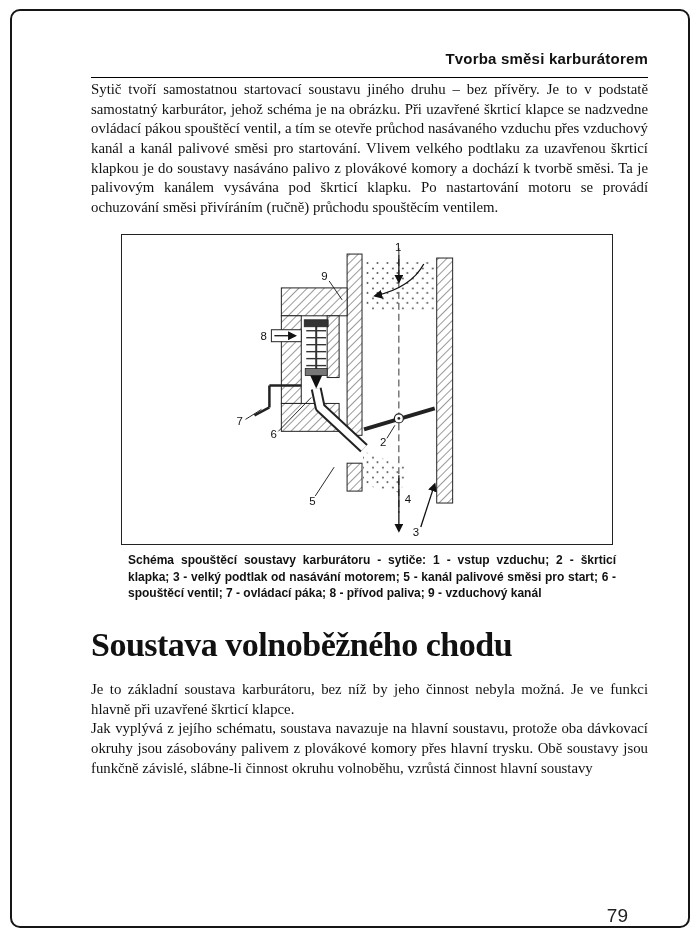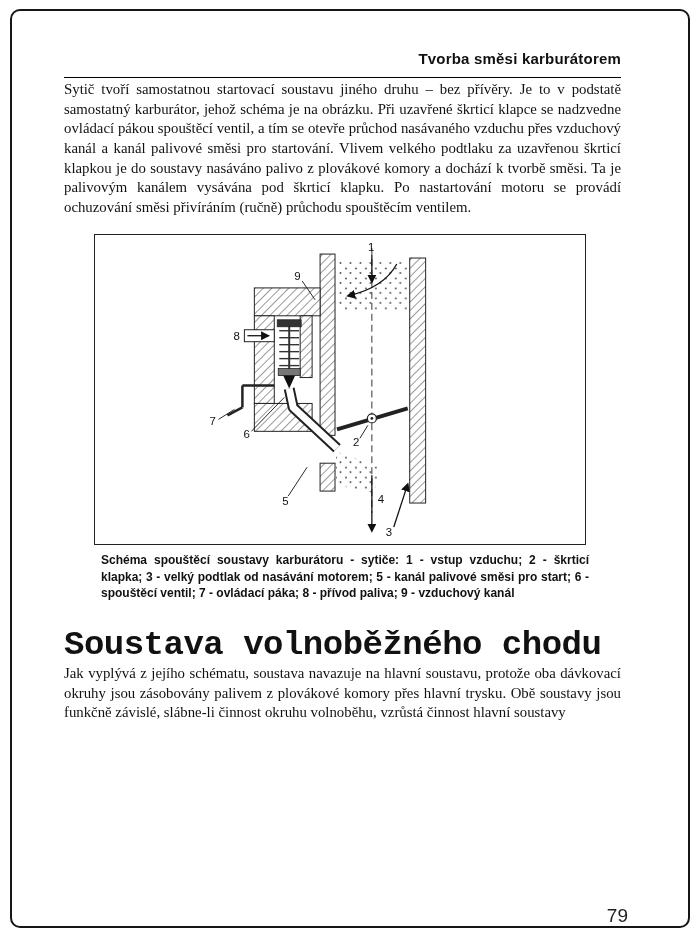--- a/index.html
+++ b/index.html
@@ -9,21 +9,21 @@
     background:#ffffff;
     color:#111;
     font-family:"Liberation Serif", serif;
     overflow:hidden;
   }
   .page-frame {
     position:absolute; inset:9px 10px 10px 10px;
     border:2px solid #161616; border-radius:10px;
     pointer-events:none;
   }
-  .content { position:absolute; left:64px; top:50px; width:557px; }
+  .content { position:absolute; left:91px; top:50px; width:557px; }
 
   .header-row {
     text-align:right;
     font-family:"Liberation Sans", sans-serif;
     font-weight:bold; font-size:15px; letter-spacing:.2px;
     padding-bottom:10px;
     border-bottom:1.5px solid #000;
   }
 
   .section-title {
@@ -45,21 +45,21 @@
   }
   .figure-frame svg { display:block; width:100%; height:100%; }
   .figure-caption {
     margin:7px 16px 0 37px; width:488px;
     font-family:"Liberation Sans", sans-serif;
     font-weight:bold; 
     font-size:12px; line-height:1.4; text-align:justify;
   }
 
   .big-title {
-    font-family:Liberation Mono, monospace;
+    font-family:Liberation Serif, serif;
     font-weight:bold; font-size:34px; letter-spacing:-0.5px;
     margin-top:24px;
   }
   .para-idle1 { margin-top:16px; }
   .para-idle2 { margin-top:0; }
 
   .page-number {
     position:absolute; right:72px; bottom:11px;
     font-family:"Liberation Sans", sans-serif;
     font-size:19px; color:#222;
@@ -179,18 +179,19 @@
           <text class="fig-label" x="115" y="190">7</text>
           <text class="fig-label" x="139" y="104">8</text>
           <text class="fig-label" x="200" y="44">9</text>
         </svg>
       </div>
       <figcaption class="figure-caption">Schéma spouštěcí soustavy karburátoru - sytiče: 1 - vstup vzduchu; 2 - škrticí klapka; 3 - velký podtlak od nasávání motorem; 5 - kanál palivové směsi pro start; 6 - spouštěcí ventil; 7 - ovládací páka; 8 - přívod paliva; 9 - vzduchový kanál</figcaption>
     </figure>
 
     <h1 class="big-title">Soustava volnoběžného chodu</h1>
 
+    <p class="body-text para-idle1">Je to základní soustava karburátoru, bez níž by jeho činnost nebyla možná. Je ve funkci hlavně při uzavřené škrticí klapce.</p>
     <p class="body-text para-idle2">Jak vyplývá z jejího schématu, soustava navazuje na hlavní soustavu, protože oba dávkovací okruhy jsou zásobovány palivem z plovákové komory přes hlavní trysku. Obě soustavy jsou funkčně závislé, slábne-li činnost okruhu volnoběhu, vzrůstá činnost hlavní soustavy</p>
 
   </div>
 
   <div class="page-number">79</div>
 </div>
 
 </body></html>

